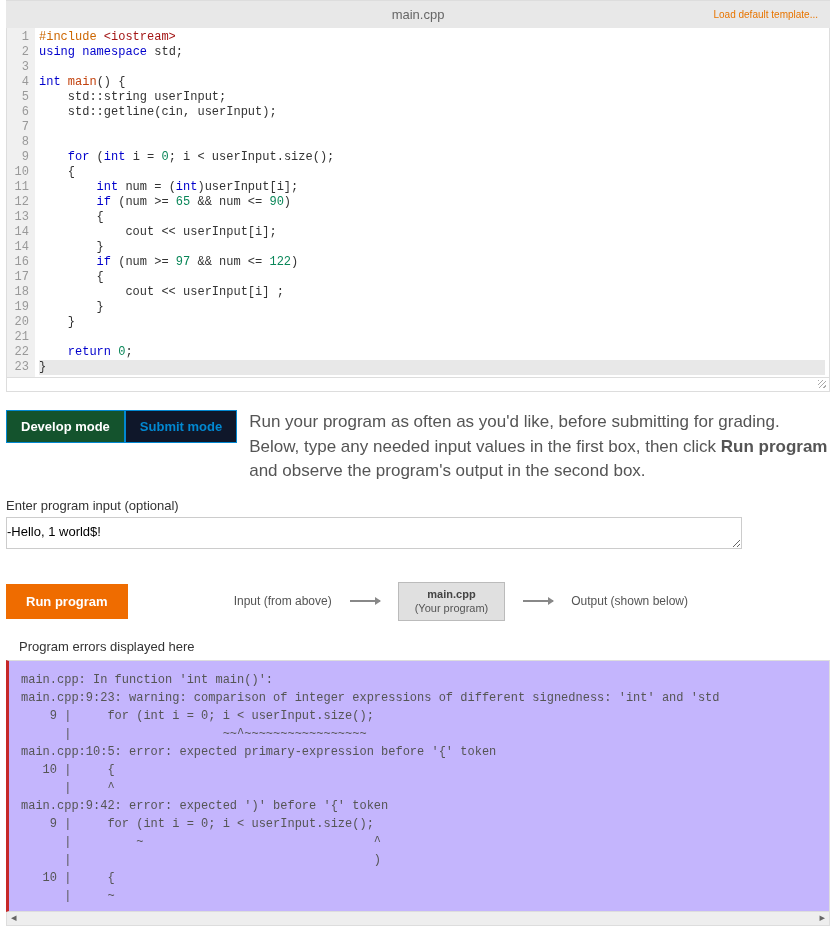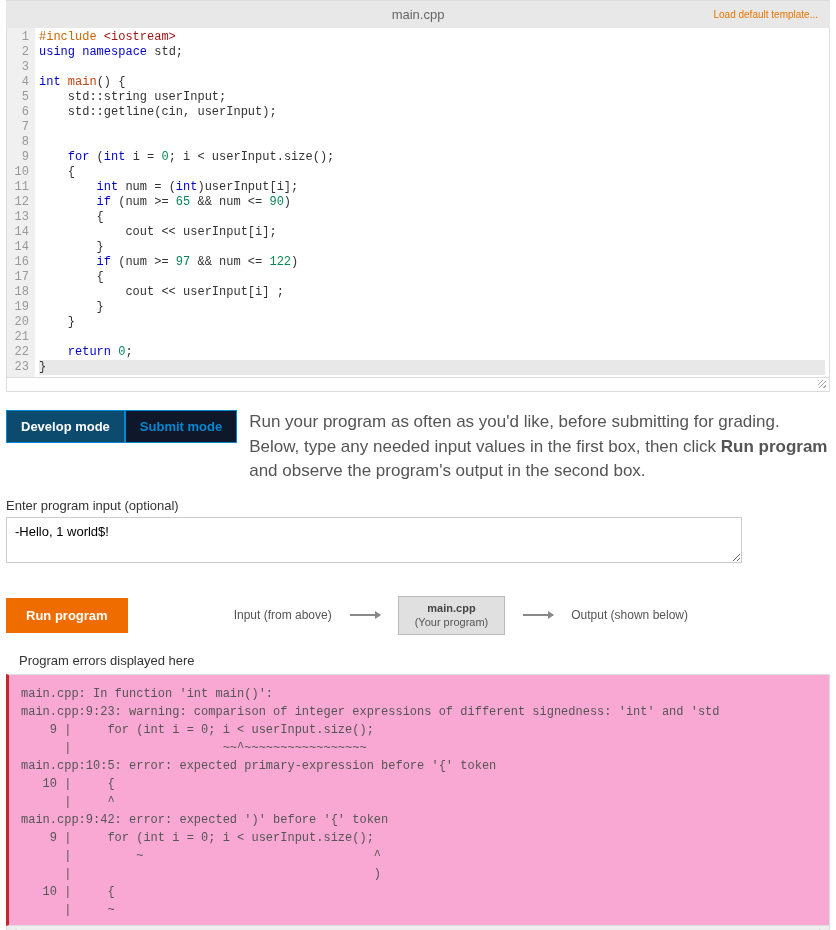--- a/index.html
+++ b/index.html
@@ -17,34 +17,34 @@
   .kw { color: #0000cc; }
   .typ { color: #c2410c; }
   .str { color: #a31515; }
   .num { color: #098658; }
   .pre { color: #cc6600; }
   .resize-handle { text-align: right; padding: 2px 6px; color: #aaa; border: 1px solid #ddd; border-top: none; height: 14px; position: relative; }
   .resize-handle::after { content:''; position:absolute; right:3px; bottom:3px; width:8px; height:8px; background: repeating-linear-gradient(135deg,#aaa,#aaa 1px,transparent 1px,transparent 3px);}
   .mode-row { display: flex; align-items: flex-start; margin: 18px 0 14px 0; gap: 12px; }
   .mode-buttons { display: flex; }
   .mode-btn { padding: 8px 14px; font-size: 13px; border: 1px solid #0288d1; cursor: pointer; font-weight: bold; }
-  .mode-btn.active { background: #0c4a6e; color: #fff; }
+  .mode-btn.active { background: #14532d; color: #fff; }
   .mode-btn.inactive { background: #0f172a; color: #0288d1; }
   .mode-desc { flex: 1; color: #555; font-size: 17px; line-height: 1.45; }
   .input-label { margin: 10px 0 4px 0; color: #333; font-size: 13px; }
-  .input-box { width: 736px; height: 46px; border: 1px solid #ccc; padding: 6px 8px; font-family: Arial; font-size: 13px; resize: both; }
+  .input-box { width: 736px; height: 32px; border: 1px solid #ccc; padding: 6px 0; font-family: Arial; font-size: 13px; resize: both; }
   .run-row { display: flex; align-items: center; margin: 30px 0 12px 0; gap: 18px; }
   .run-btn { background: #ef6c00; color: #fff; border: none; padding: 10px 20px; font-size: 13px; font-weight: bold; cursor: pointer; }
   .flow-label { color: #555; font-size: 12px; }
   .arrow { width: 30px; height: 2px; background: #888; position: relative; }
   .arrow::after { content:''; position:absolute; right:-1px; top:-3px; border-left:6px solid #888; border-top:4px solid transparent; border-bottom:4px solid transparent; }
   .flow-box { background: #e0e0e0; border: 1px solid #bbb; padding: 4px 16px; text-align: center; font-size: 11px; color: #555; line-height: 1.3; }
   .flow-box .fb-title { font-weight: bold; color: #444; }
   .errors-label { margin: 18px 0 6px 13px; font-size: 13px; }
-  .error-box { border: 1px solid #ddd; border-left: 3px solid #c62828; background: #f9a8d4; padding: 10px 10px 6px 12px; font-family: 'Courier New', monospace; font-size: 12px; color: #555; white-space: pre; overflow-x: auto; line-height: 1.5; }
+  .error-box { border: 1px solid #ddd; border-left: 3px solid #c62828; background: #c4b5fd; padding: 10px 10px 6px 12px; font-family: 'Courier New', monospace; font-size: 12px; color: #555; white-space: pre; overflow-x: auto; line-height: 1.5; }
   .scroll-indicator { height: 14px; background: #eee; border: 1px solid #ddd; border-top: none; position: relative; }
   .scroll-indicator::before { content:'◂'; position:absolute; left:4px; top:-1px; color:#666; font-size:11px;}
   .scroll-indicator::after { content:'▸'; position:absolute; right:4px; top:-1px; color:#666; font-size:11px;}
   .trail-row { margin: 22px 0 2px 0; font-size: 13px; color: #666; }
   .trail-link { color: #0277bd; text-decoration: underline; margin-left: 12px; cursor: pointer; }
 </style>
 </head>
 <body>
 
 <div class="container">

